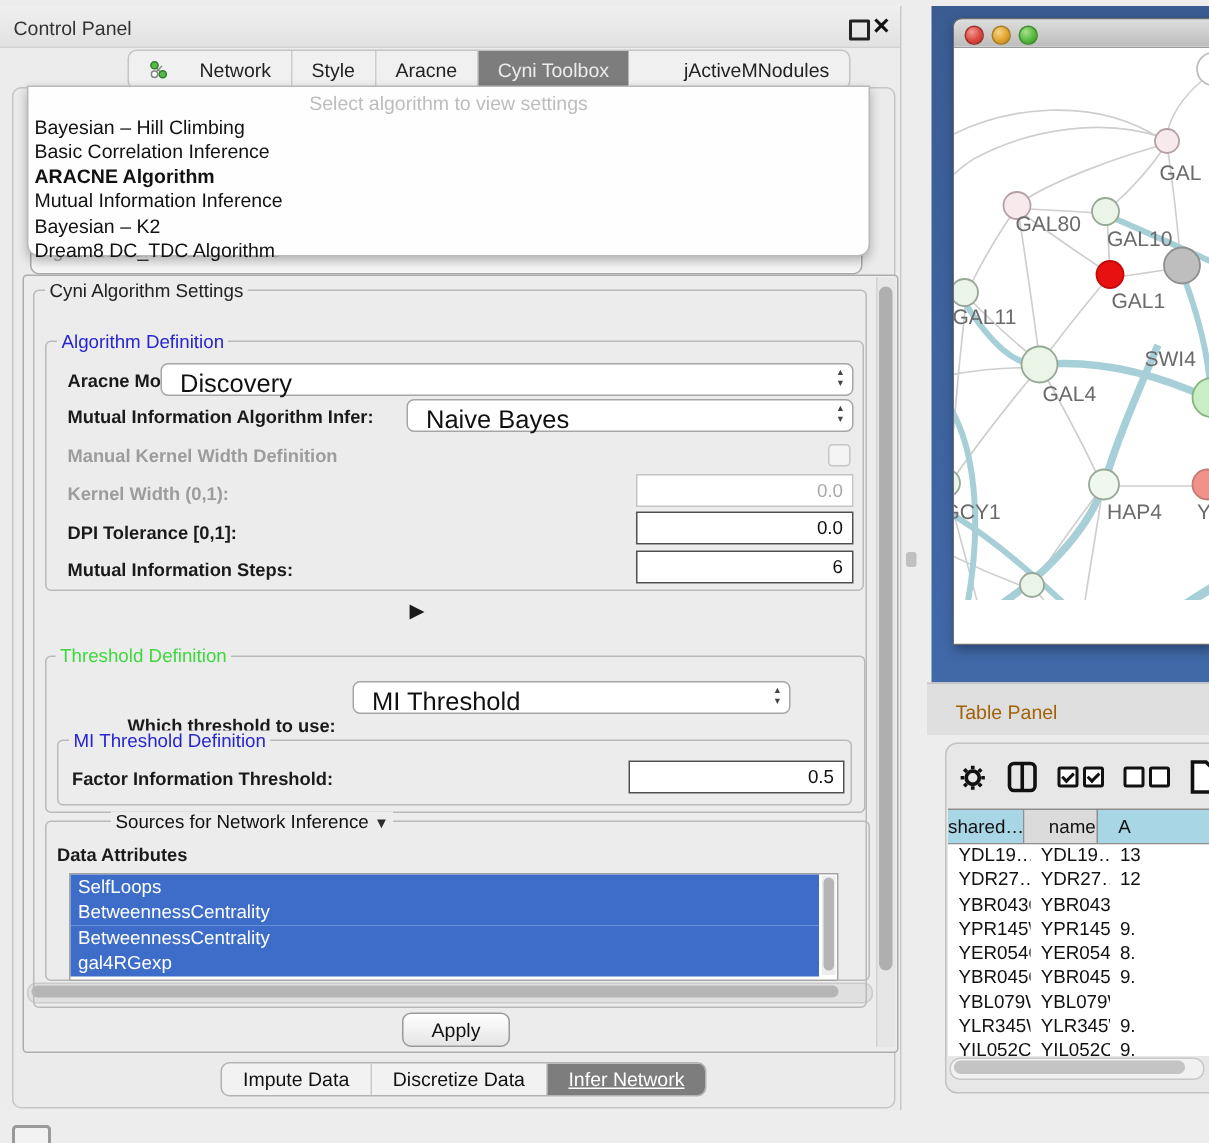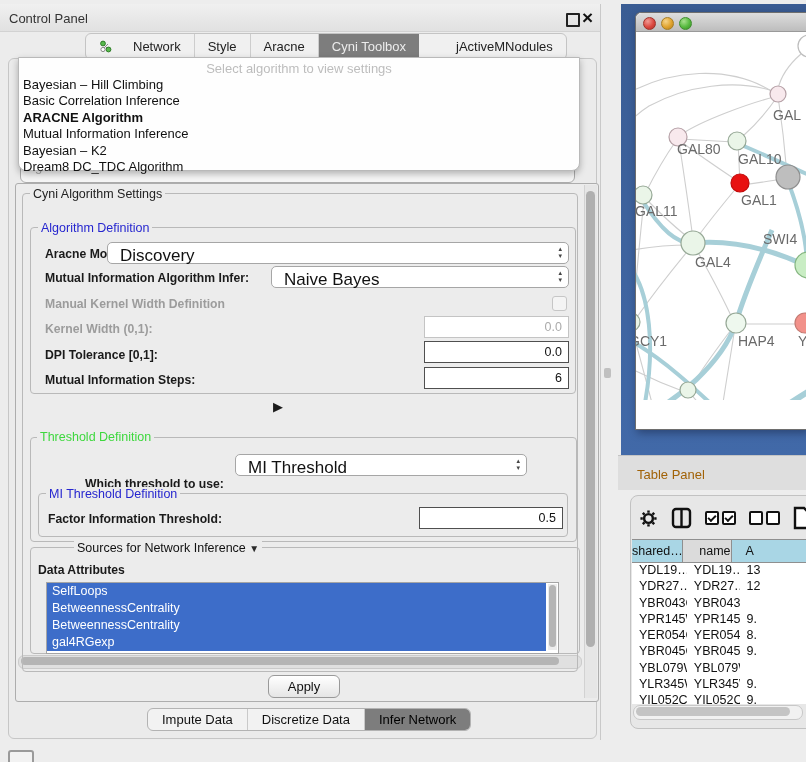--- a/index.html
+++ b/index.html
@@ -72,21 +72,21 @@
   .attr-scroll{position:absolute;right:1px;top:1px;width:9px;height:66px;background:#EDEDED;}
   .attr-scroll .thumb{position:absolute;left:1px;top:1px;width:7px;height:62px;background:#B5B5B5;border-radius:4px;}
 
   .apply-btn{left:268px;top:675px;width:70px;height:21px;background:linear-gradient(#FFFFFF,#E5E5E5);
      border:1px solid #999;border-radius:6px;font-size:13px;color:#111;text-align:center;line-height:21px;}
 
   .bot-tabs{left:147px;top:708px;height:21px;display:flex;background:#F2F2F2;
      border:1px solid #B3B3B3;border-radius:6px;overflow:hidden;}
   .bot-tab{padding:0 14px;font-size:13px;line-height:21px;color:#111;border-right:1px solid #C9C9C9;white-space:nowrap;}
   .bot-tab:last-child{border-right:none;}
-  .bot-tab.sel{background:#7D7D7D;color:#000000;}
+  .bot-tab.sel{background:#7D7D7D;color:#ffffff;text-decoration:underline;}
 
   
   .desktop{left:621px;top:4px;width:185px;height:451px;background:linear-gradient(180deg,#3A5C93,#4169A8);}
   .divider-handle{left:604px;top:368px;width:7px;height:10px;background:#9A9A9A;border-radius:2px;opacity:.55;}
 
   .net-win{left:635px;top:12px;width:171px;height:416px;border:1px solid #6E6E6E;border-right:none;
      border-radius:6px 0 0 0;background:#FFF;box-shadow:2px 3px 8px rgba(0,0,20,.35);}
   .net-title{position:absolute;left:0;top:0;width:100%;height:18px;
      background:linear-gradient(#DDDDDD,#BDBDBD);border-bottom:1px solid #9A9A9A;border-radius:6px 0 0 0;}
   .light{position:absolute;top:4px;width:11px;height:11px;border-radius:50%;}

